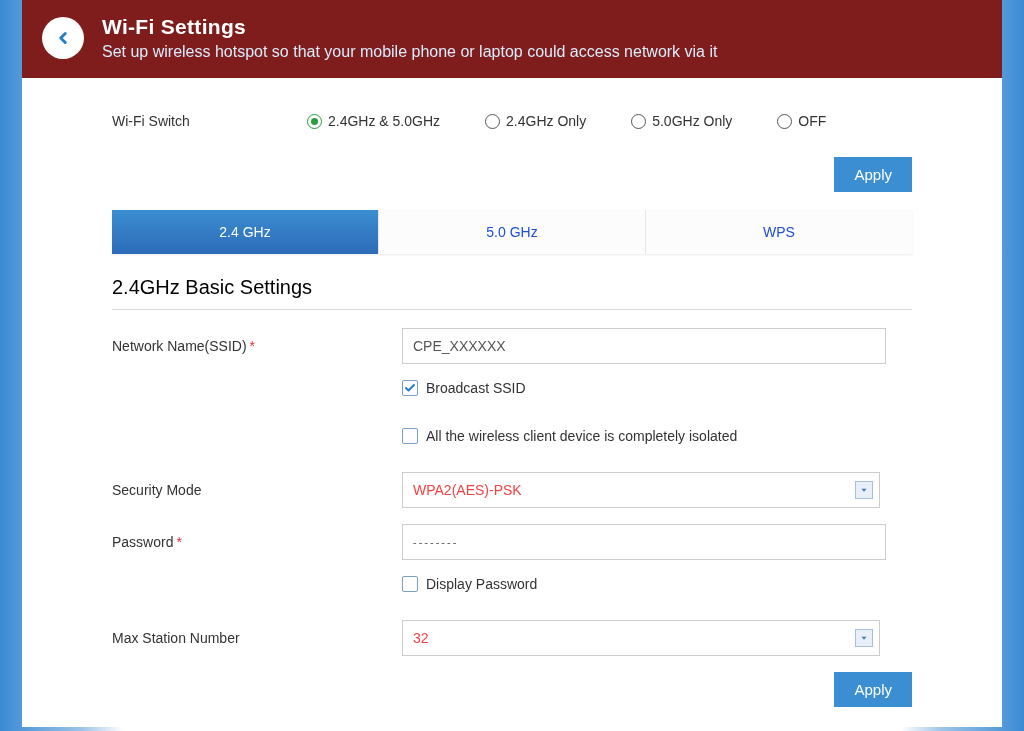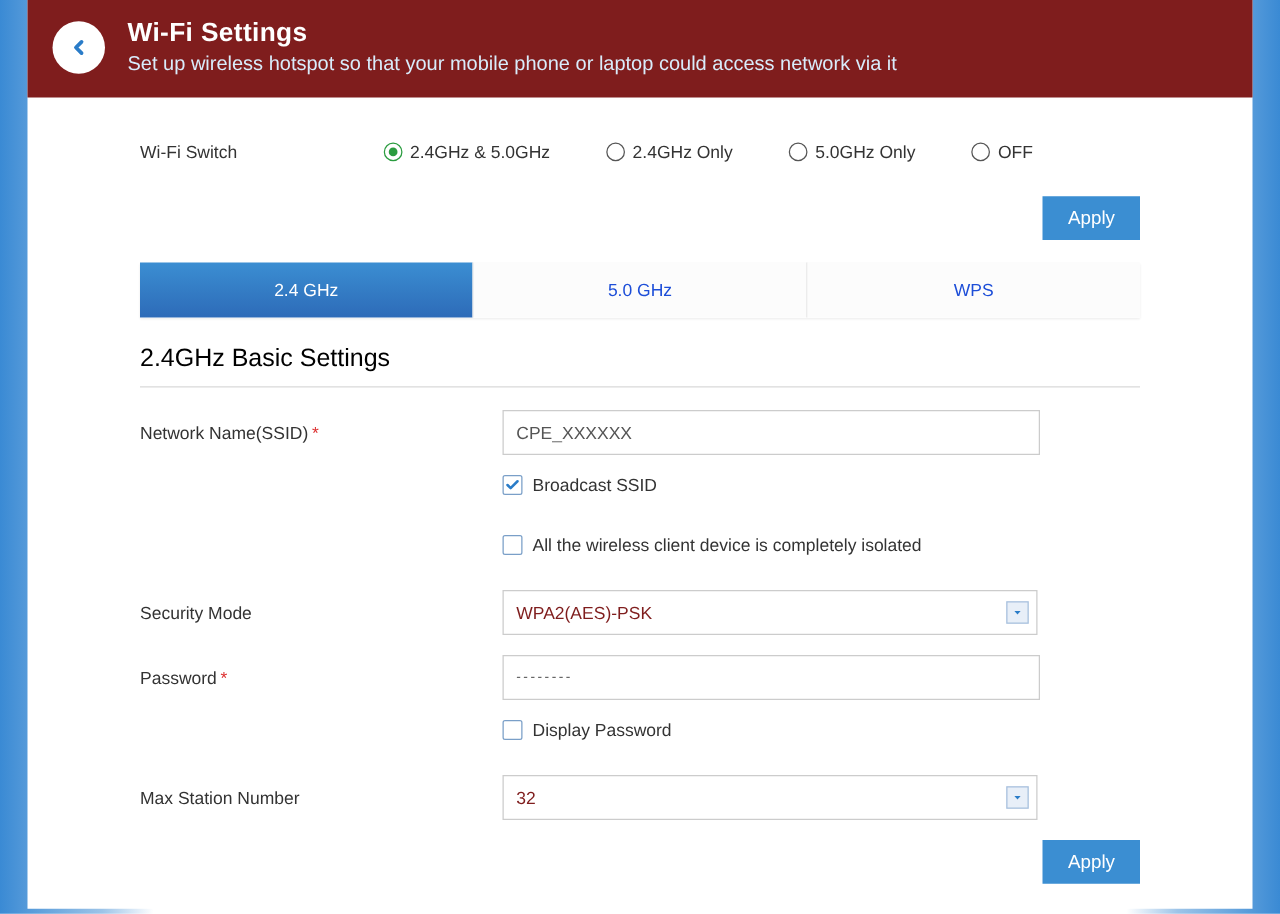--- a/index.html
+++ b/index.html
@@ -149,37 +149,37 @@
     .form-label {
       width: 290px;
       font-size: 14px;
       color: #333;
     }
     .req { color: #d33; margin-left: 3px; }
     .form-control {
       flex: 0 0 430px;
     }
     .text-input {
-      width: 430px;
+      width: 484px;
       height: 36px;
       border: 1px solid #ccc;
       padding: 0 10px;
       font-size: 14px;
       color: #555;
     }
     .select-wrap {
-      width: 428px;
+      width: 478px;
       height: 36px;
       border: 1px solid #ccc;
       display: flex;
       align-items: center;
       justify-content: space-between;
       padding: 0 6px 0 10px;
       font-size: 14px;
-      color: #7f1d1d;
+      color: #ef4444;
       cursor: pointer;
       position: relative;
     }
     .select-caret {
       width: 18px;
       height: 18px;
       background: #e8eff8;
       border: 1px solid #a7c0dd;
       display: flex;
       align-items: center;

